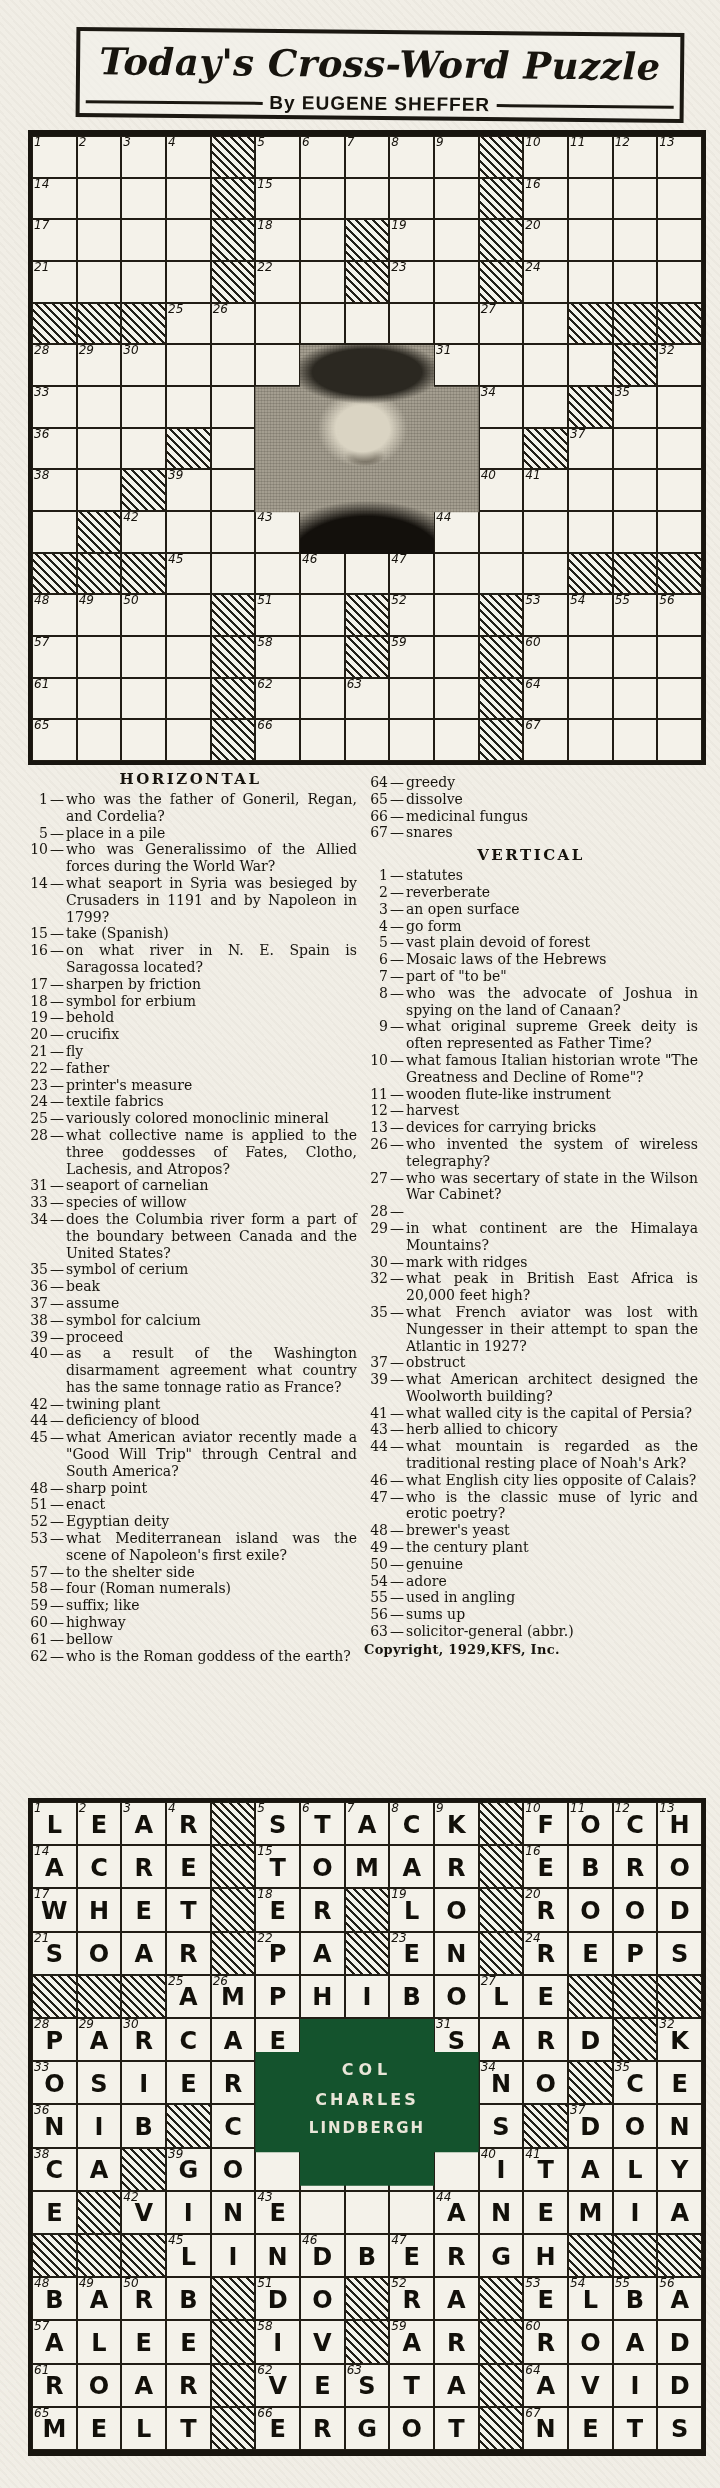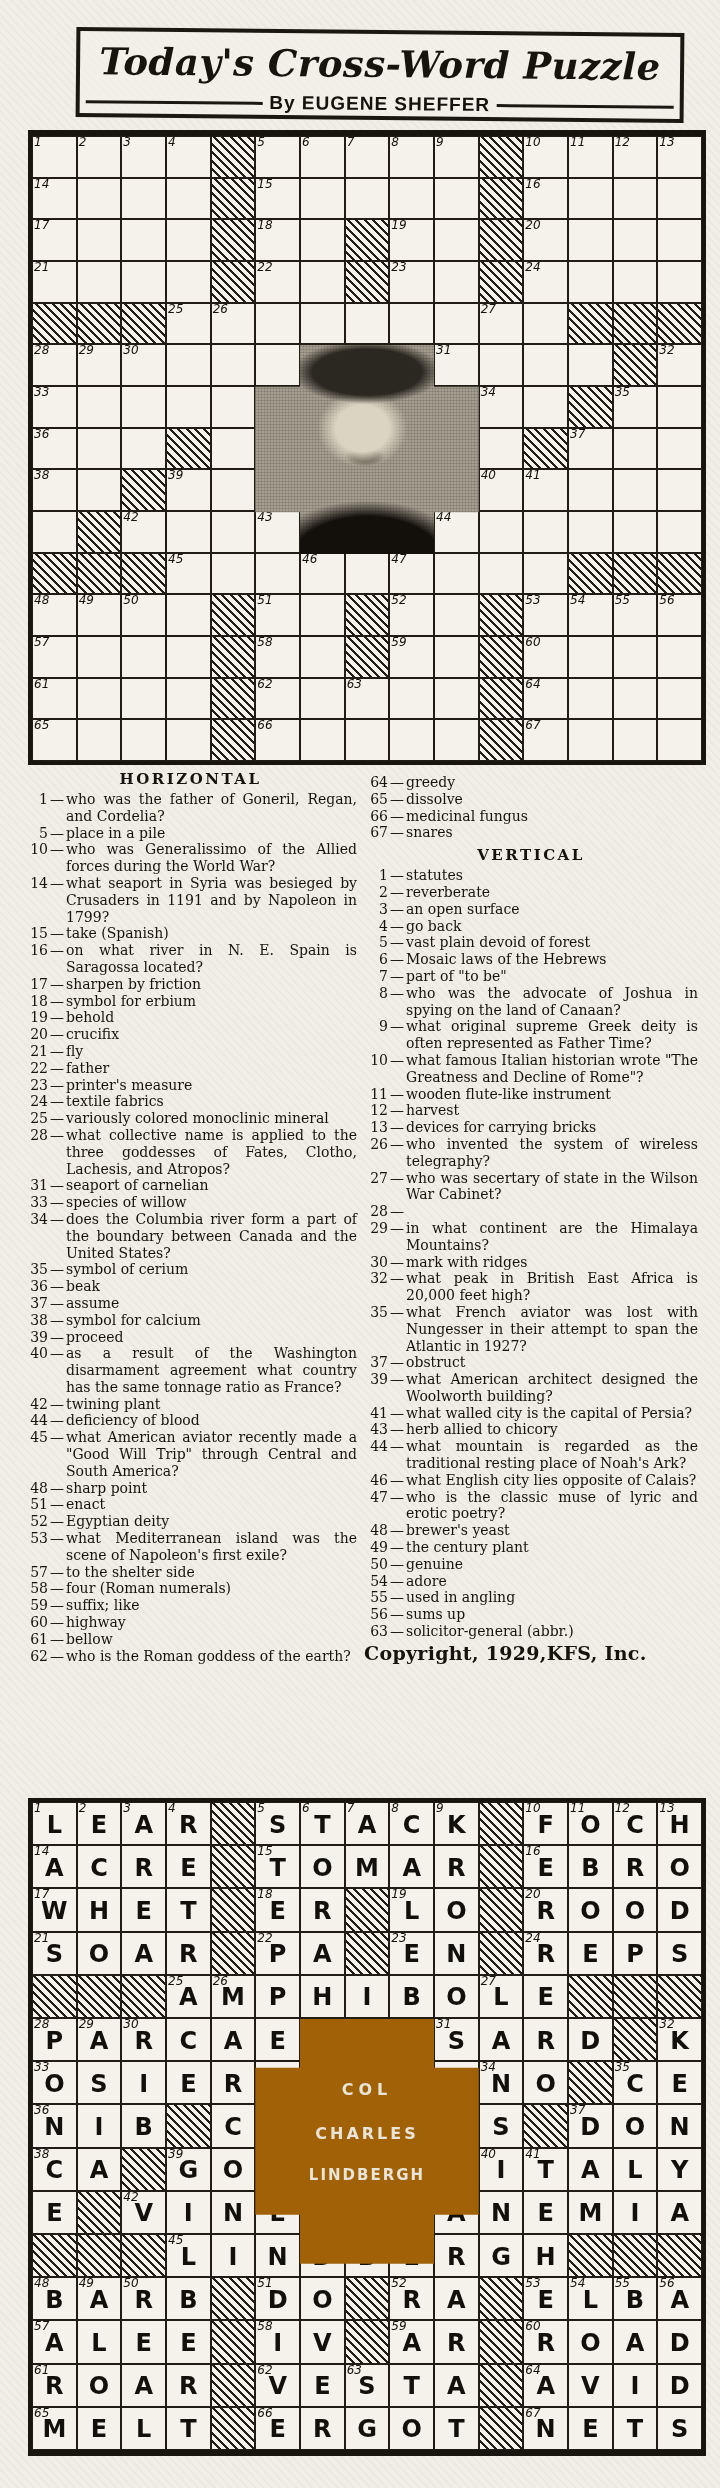--- a/index.html
+++ b/index.html
@@ -32,36 +32,36 @@
   .photo-top{top:209px;height:209px;background-color:#a49e90;
     background-image:
       radial-gradient(42% 19% at 50% 13%, #2b2821 0 58%, rgba(43,40,33,0) 80%),
       radial-gradient(25% 23% at 48% 40%, #dad4c3 0 48%, rgba(218,212,195,0) 80%),
       radial-gradient(6% 4% at 42% 38%, #362f25 0 60%, rgba(54,47,37,0) 100%),
       radial-gradient(6% 4% at 55% 38%, #362f25 0 60%, rgba(54,47,37,0) 100%),
       radial-gradient(9% 5% at 49% 53%, #4d463a 0 55%, rgba(77,70,58,0) 100%),
       radial-gradient(62% 40% at 50% 104%, #13100c 0 55%, rgba(19,16,12,0) 74%),
       repeating-linear-gradient(0deg, rgba(40,36,28,.16) 0 1px, transparent 1px 3px),
       repeating-linear-gradient(90deg, rgba(40,36,28,.12) 0 1px, transparent 1px 3px);}
-  .photo-bottom{top:216.7px;height:245px;background:#a16207;}
+  .photo-bottom{top:216.7px;height:167px;background:#14532d;}
   .cap{position:absolute;left:0;right:0;text-align:center;color:#e9e5d8;
        font:700 16px/1 "DejaVu Sans",sans-serif;letter-spacing:5px;}
   .cap.c1{top:26%;} .cap.c2{top:44%;letter-spacing:3px;} .cap.c3{top:61%;font-size:15px;letter-spacing:2px;}
   
   .clue-col{position:absolute;top:770px;color:#16130d;}
   #colLeft{left:24px;width:333px;}
   #colRight{left:364px;width:334px;top:774px;}
   .clue-heading{text-align:center;font-weight:bold;font-size:15px;letter-spacing:2.5px;
                 margin:0 0 3px 0;font-family:"DejaVu Serif",serif;}
   #colRight .clue-heading{margin-top:5px;}
   .clue{display:flex;font-size:14px;line-height:16.8px;}
   .cn{flex:none;width:24px;text-align:right;}
   .cd{flex:none;margin:0 2px;}
   .ct{flex:1;text-align:justify;}
-  .copyright{font-weight:bold;font-size:19px;margin-top:2px;letter-spacing:.3px;}
+  .copyright{font-weight:bold;font-size:13px;margin-top:2px;letter-spacing:.3px;}
 </style>
 </head>
 <body>
 
 <div class="page">
 
   <div class="title-box">
     <div class="title">Today's Cross-Word Puzzle</div>
     <div class="byline-row">
       <span class="byline-rule"></span>
@@ -665,21 +665,21 @@
           <span class="ct">reverberate</span>
         </div>
         <div class="clue">
           <span class="cn">3</span>
           <span class="cd">—</span>
           <span class="ct">an open surface</span>
         </div>
         <div class="clue">
           <span class="cn">4</span>
           <span class="cd">—</span>
-          <span class="ct">go back</span>
+          <span class="ct">go form</span>
         </div>
         <div class="clue">
           <span class="cn">5</span>
           <span class="cd">—</span>
           <span class="ct">vast plain devoid of forest</span>
         </div>
         <div class="clue">
           <span class="cn">6</span>
           <span class="cd">—</span>
           <span class="ct">Mosaic laws of the Hebrews</span>

